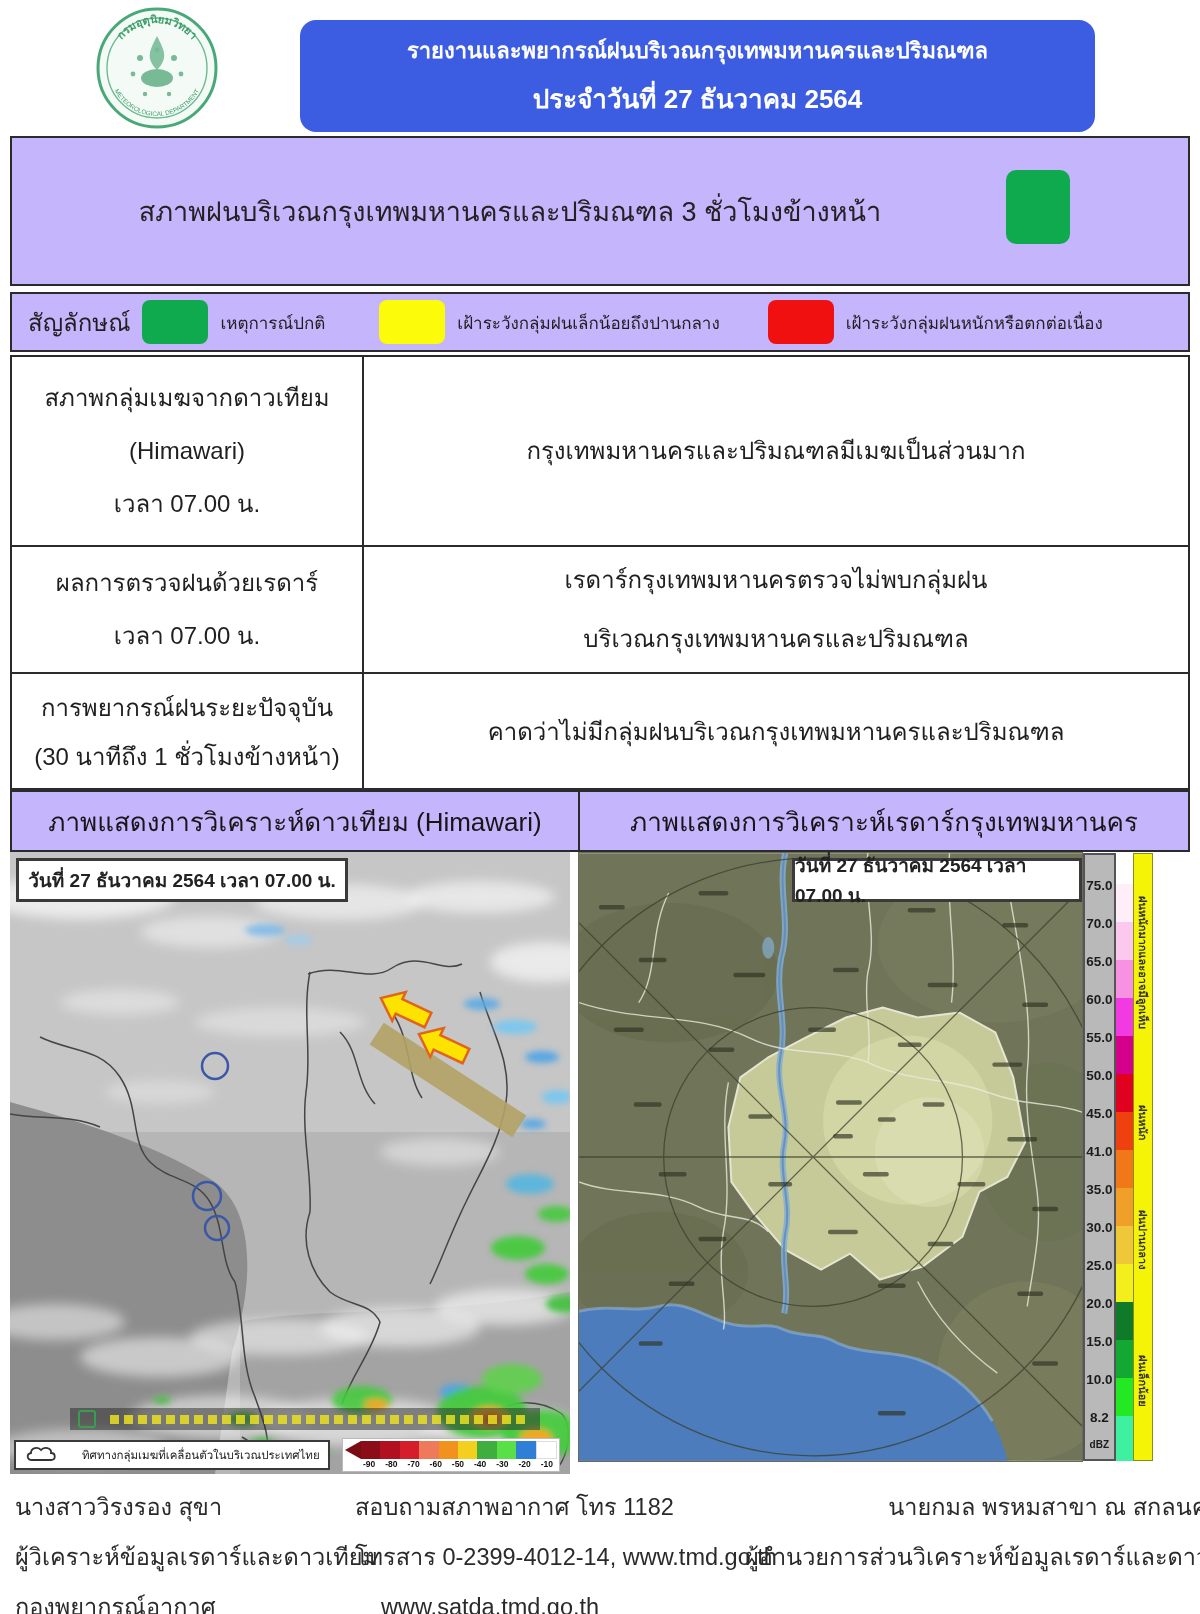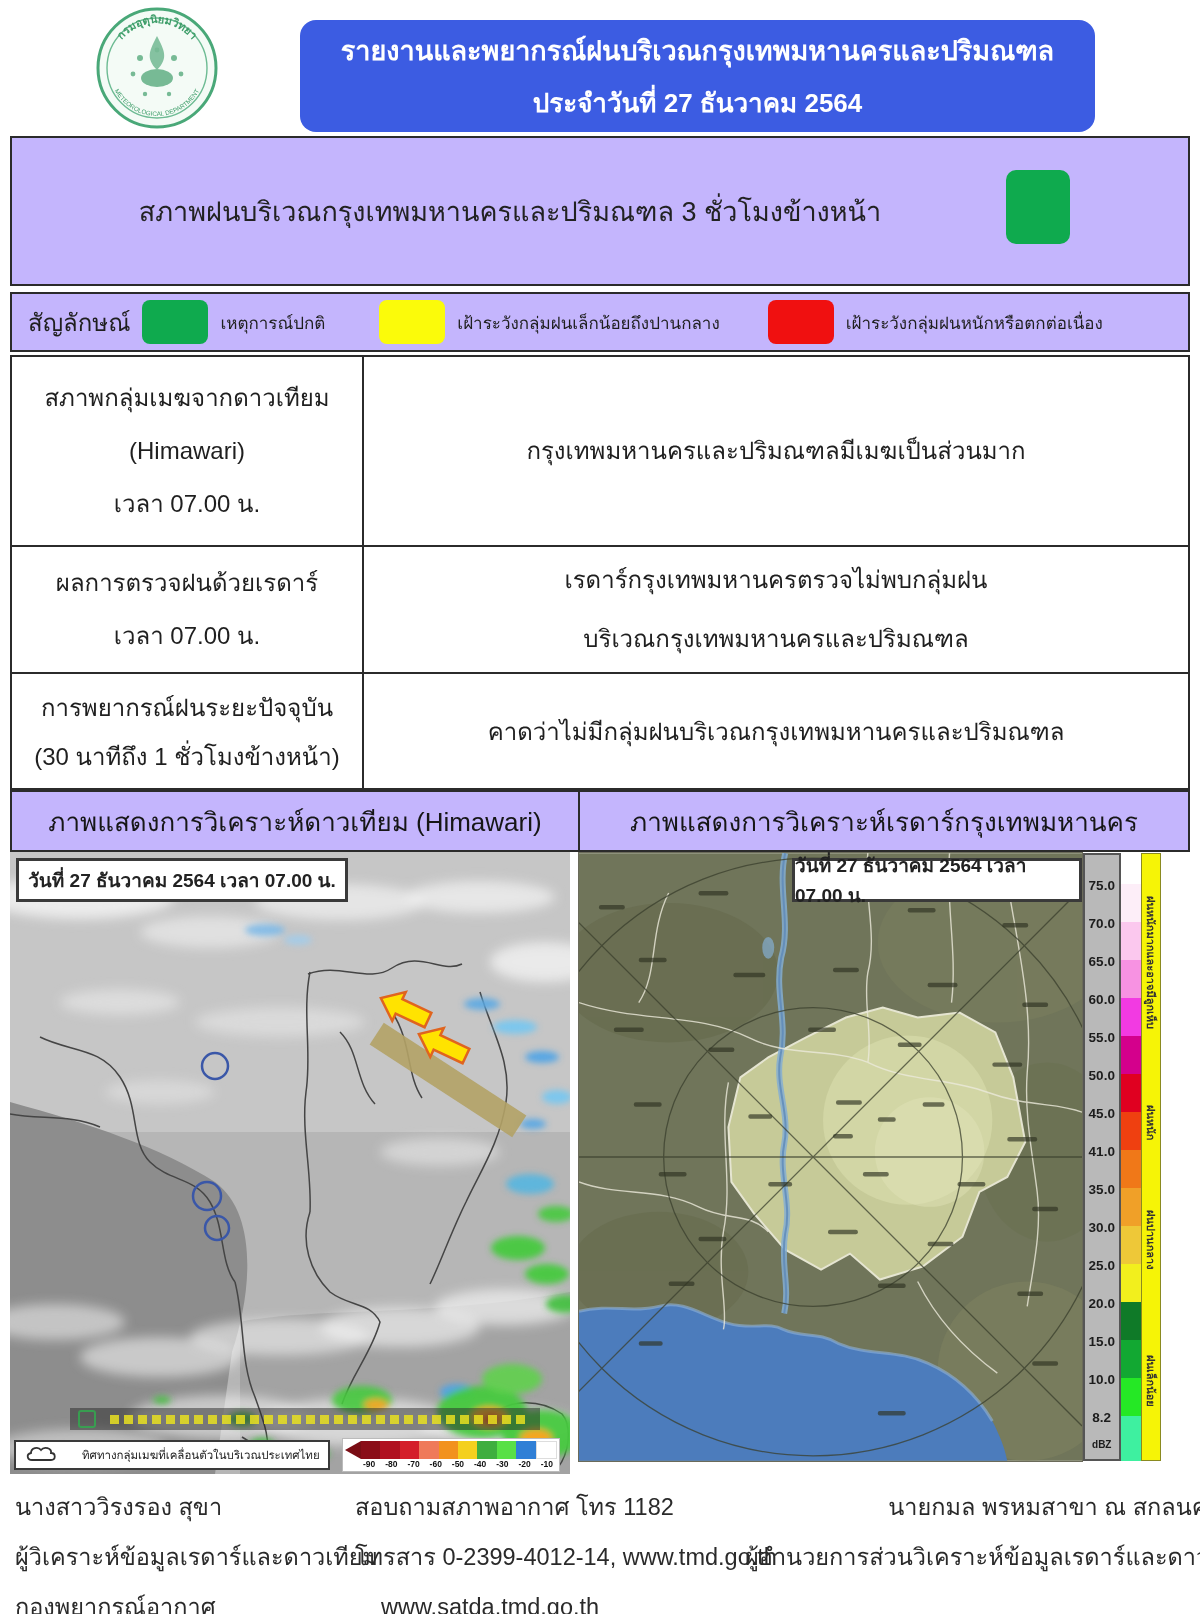--- a/index.html
+++ b/index.html
@@ -5,21 +5,21 @@
   html,body{margin:0;padding:0;background:#ffffff;}
   #page{position:relative;width:1200px;height:1614px;background:#ffffff;overflow:hidden;
         font-family:"Liberation Sans","DejaVu Sans",sans-serif;color:#1f1f1f;}
   .abs{position:absolute;}
   .box{border:2px solid #2b2b2b;background:#c4b5fd;box-sizing:border-box;}
   .center{display:flex;align-items:center;justify-content:center;text-align:center;}
 
   
   #banner{left:300px;top:20px;width:795px;height:112px;background:#3c5ce2;border-radius:16px;
           display:flex;flex-direction:column;align-items:center;justify-content:center;gap:10px;}
-  #banner .l1{color:#fff;font-size:27px;font-weight:bold;}
+  #banner .l1{color:#fff;font-size:22px;font-weight:bold;}
   #banner .l2{color:#fff;font-size:26px;font-weight:bold;}
 
   
   #titlebox{left:10px;top:136px;width:1180px;height:150px;}
   #titlebox .ttl{position:absolute;left:40px;right:220px;top:0;bottom:0;display:flex;align-items:center;justify-content:center;
                  font-size:27px;color:#222;}
   #status-square{position:absolute;right:118px;top:32px;width:64px;height:74px;background:#0faa4e;border-radius:10px;}
 
   
   #legendbox{left:10px;top:292px;width:1180px;height:60px;display:flex;align-items:center;padding:0 16px;box-sizing:border-box;}
@@ -63,21 +63,21 @@
                display:flex;align-items:center;gap:24px;padding:0 8px;box-sizing:border-box;}
   #cloudlegend .cap{font-size:11.5px;color:#222;white-space:nowrap;}
   #ircolorbar{left:342px;top:1438px;width:218px;height:34px;background:#fff;border:1px solid #bbb;box-sizing:border-box;
               display:flex;flex-direction:column;}
   #ircolorbar .bar{display:flex;height:18px;margin:2px 2px 0 2px;}
   #ircolorbar .bar i{flex:1;}
   #ircolorbar .arrowhead{width:0;height:0;border-top:9px solid transparent;border-bottom:9px solid transparent;border-right:16px solid #7a0d14;}
   #ircolorbar .ticks{display:flex;justify-content:space-between;padding:0 6px 0 20px;font-size:8.5px;font-weight:bold;color:#111;}
 
   
-  #dbzbar{left:1083px;top:853px;width:78px;height:608px;display:flex;}
+  #dbzbar{left:1083px;top:853px;width:70px;height:608px;display:flex;}
   #dbz-nums{width:40px;background:#b9b9b9;border:2px solid #555;box-sizing:border-box;display:flex;flex-direction:column;
             align-items:center;padding-top:12px;}
   #dbz-nums span{height:38px;line-height:38px;font-size:13.5px;font-weight:bold;color:#1c1c1c;}
   #dbz-nums .unit{font-size:10px;height:16px;line-height:16px;}
   #dbz-segs{width:22px;display:flex;flex-direction:column;}
   #dbz-segs i{display:block;height:38px;}
   #dbz-segs i.cap{height:31px;} #dbz-segs i.tail{height:45px;}
   #dbz-cats{width:20px;background:#f6f406;border:1px solid #8a8a20;box-sizing:border-box;display:flex;flex-direction:column;align-items:center;}
   #dbz-cats span{writing-mode:vertical-rl;font-size:11px;font-weight:bold;color:#333;display:flex;align-items:center;justify-content:center;}
   #dbz-cats .c0{height:218px;} #dbz-cats .c1{height:102px;} #dbz-cats .c2{height:132px;} #dbz-cats .c3{height:150px;}

